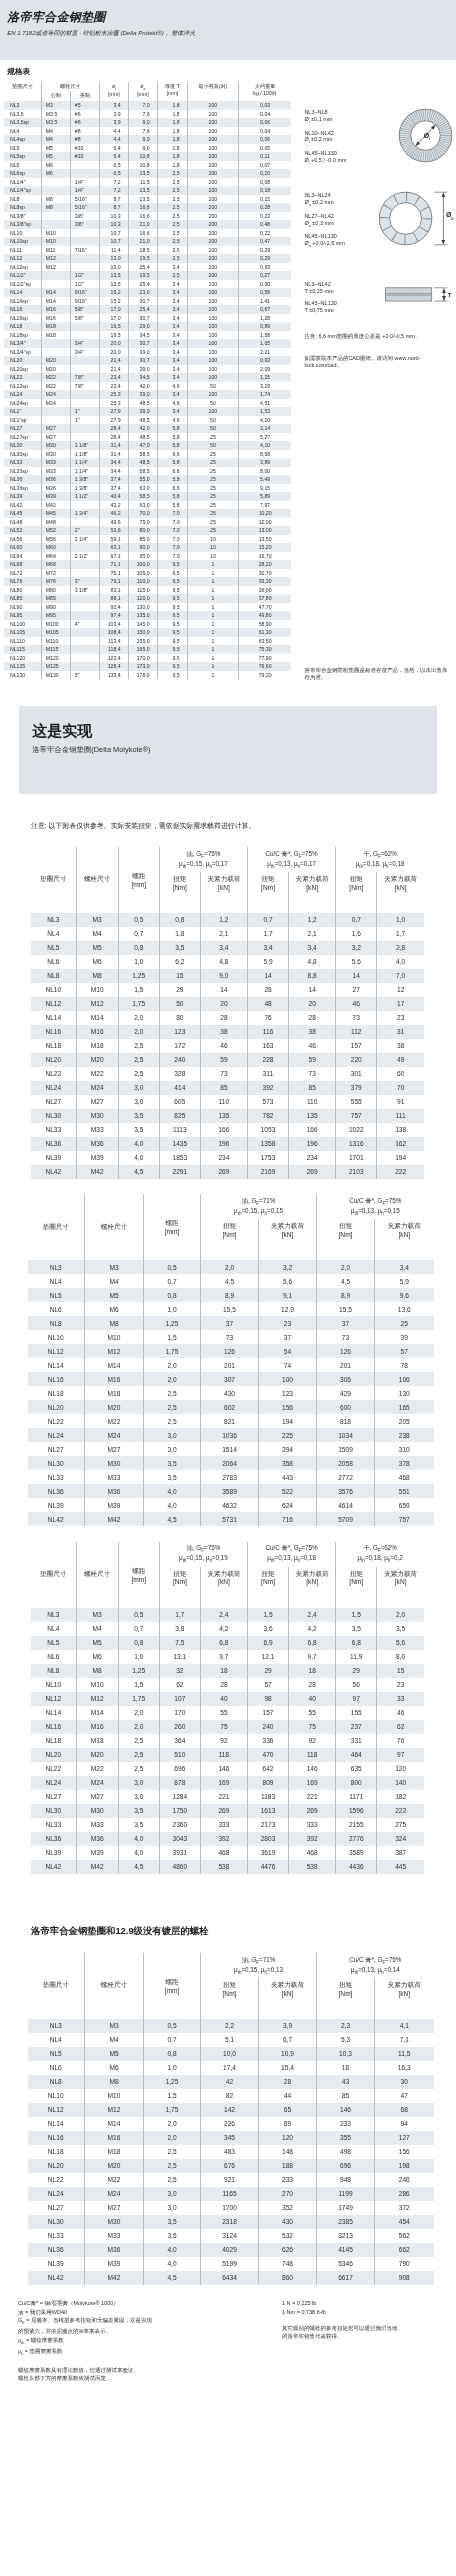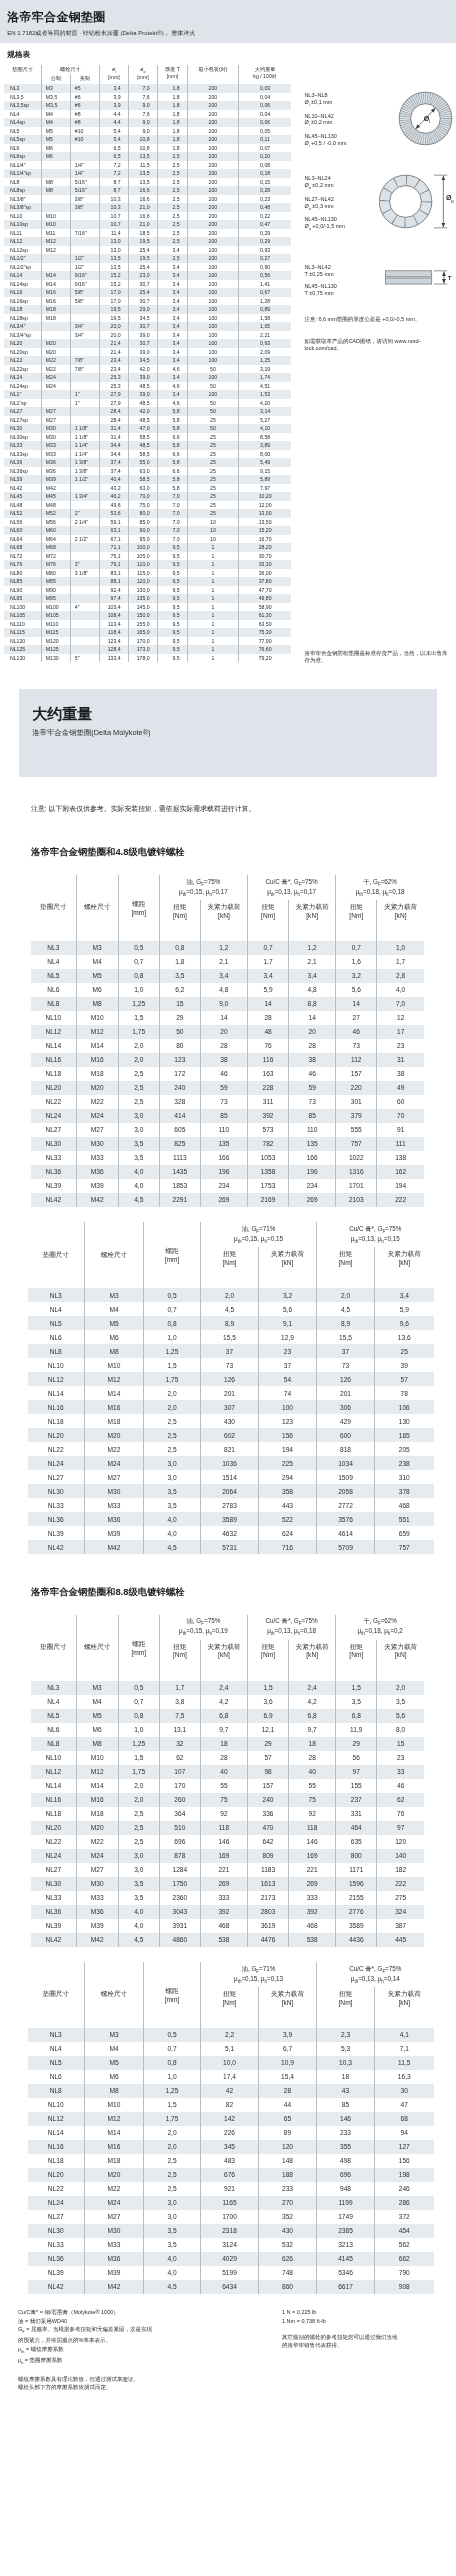--- a/index.html
+++ b/index.html
@@ -9,21 +9,21 @@
     --ink:#333;
     --ink2:#222;
   }
   *{box-sizing:border-box;}
   html,body{margin:0;padding:0;}
   body{
     width:457px; min-height:2576px; background:#fff; color:var(--ink);
     font-family:"Liberation Sans","DejaVu Sans",sans-serif; position:relative;
   }
   
-  .band{background:var(--band); padding:8.8px 7.7px 7.7px 7.2px; height:43px;}
+  .band{background:var(--band); padding:8.8px 7.7px 7.7px 7.2px; height:60px;font-style:italic;}
   .band h1{margin:0; font-size:12px; font-weight:bold; color:#1d1d1d; letter-spacing:0.3px;}
   .band .sub{margin-top:2.8px; font-size:6px; color:#2e2e2e;}
   
   .spec-heading{margin:7.2px 0 4.4px 7.2px; font-size:7.7px; font-weight:bold; color:#1d1d1d;}
   .spec-wrap{position:relative; margin-left:4.4px; height:610px;}
   table{border-collapse:collapse; table-layout:fixed;}
   .spec{width:287px; font-size:5.2px;}
   .spec th{font-weight:normal; color:#2e2e2e; vertical-align:top; padding:1.1px 0 1.7px 0; white-space:pre-line; text-align:center;}
   .spec thead th{border-left:0.6px solid var(--line);}
   .spec thead tr:first-child th:first-child{border-left:none;}
@@ -884,28 +884,27 @@
     </div>
 
     <div class="side-note">注意: 6,6 mm垫圈的厚度公差是 +0,0/-0,5 mm。</div>
     <div class="side-note">如需获取本产品的CAD图纸，请访问 www.nord-lock.com/cad。</div>
   </div>
 
   <div class="stock-note">洛帝牢合金钢防松垫圈是标准存货产品，当然，以未出售库存为准。</div>
 </div>
 
 <div class="torque-banner">
-  <h2>大约重量</h2>
+  <h2>这是实现</h2>
   <div class="sub">洛帝牢合金钢垫圈(Delta Molykote®)</div>
 </div>
 
 <div class="notice">注意: 以下附表仅供参考。实际安装扭矩，需依据实际需求载荷进行计算。</div>
 
 <section>
-  <h3 class="tsec-title mt1">洛帝牢合金钢垫圈和4.8级电镀锌螺栓</h3>
   <table class="torque t3">
     <colgroup>
       <col style="width:45px">
         <col style="width:42px">
         <col style="width:41px">
       <col style="width:41px">
         <col style="width:47px">
         <col style="width:41px">
       <col style="width:47px">
         <col style="width:41px">
@@ -1356,21 +1355,20 @@
           <td>5731</td>
           <td>716</td>
           <td>5709</td>
           <td>757</td>
         </tr>
       </tbody>
   </table>
 </section>
 
 <section>
-  <h3 class="tsec-title mt3">洛帝牢合金钢垫圈和8.8级电镀锌螺栓</h3>
   <table class="torque t3">
     <colgroup>
       <col style="width:45px">
         <col style="width:42px">
         <col style="width:41px">
       <col style="width:41px">
         <col style="width:47px">
         <col style="width:41px">
       <col style="width:47px">
         <col style="width:41px">
@@ -1612,20 +1610,21 @@
           <td>4476</td>
           <td>538</td>
           <td>4436</td>
           <td>445</td>
         </tr>
       </tbody>
   </table>
 </section>
 
 <section>
+  <h3 class="tsec-title mt4">洛帝牢合金钢垫圈和12.9级没有镀层的螺栓</h3>
   <table class="torque t2">
     <colgroup>
       <col style="width:57px">
         <col style="width:59px">
         <col style="width:57px">
       <col style="width:58px">
         <col style="width:58px">
         <col style="width:58px">
         <col style="width:59px">
     </colgroup>

